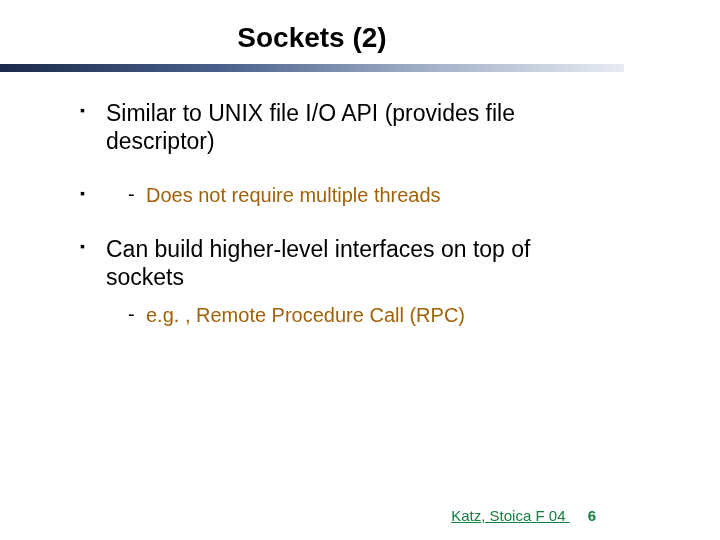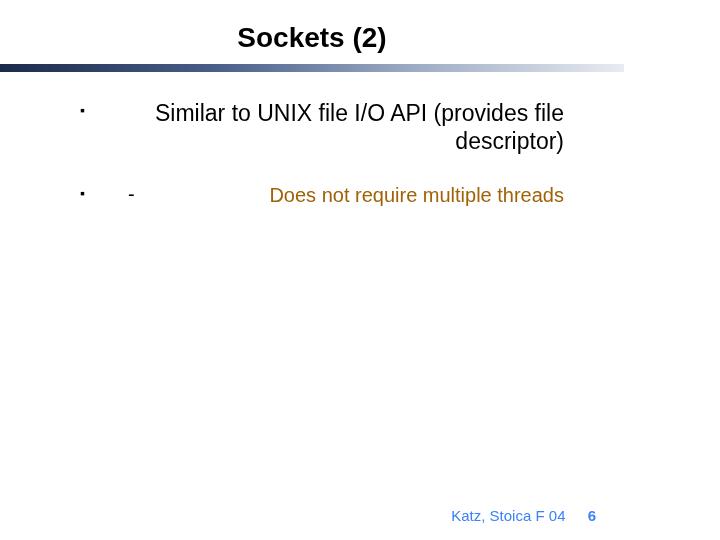--- a/index.html
+++ b/index.html
@@ -2,30 +2,30 @@
 <html><head>
 <meta charset="utf-8">
 <style>
   * { margin: 0; padding: 0; box-sizing: border-box; }
   html, body { width: 720px; height: 540px; background: #fff; font-family: Arial, Helvetica, sans-serif; }
   .slide { width: 624px; height: 540px; position: relative; }
   .title-wrap { width: 100%; text-align: center; padding-top: 22px; padding-bottom: 8px; }
   .title { font-size: 28px; font-weight: bold; color: #000; }
   .rule { width: 100%; height: 8px; margin-top: 2px;
           background: linear-gradient(to right, #1b2a4a 0%, #4a5f8a 35%, #9aa9c2 65%, #e8ebf2 100%); }
-  .body { padding: 28px 60px 0 80px; text-align: right; }
+  .body { padding: 28px 60px 0 80px; }
   .l1 { list-style: none; }
   .l1 > li { position: relative; padding-left: 26px; margin-bottom: 28px; }
   .l1 > li::before { content: "\25AA"; position: absolute; left: 0; top: 2px; font-size: 14px; color: #000; }
   .l1-text { font-size: 23px; line-height: 1.2; color: #000; }
   .l2 { list-style: none; margin-top: 12px; padding-left: 22px; }
   .l2 > li { position: relative; padding-left: 18px; margin-bottom: 6px; }
   .l2 > li::before { content: "-"; position: absolute; left: 0; top: 0; font-size: 20px; color: #000; }
   .l2-text { font-size: 20px; line-height: 1.25; color: #a16207; }
-  .footer { position: absolute; bottom: 16px; right: 28px; font-size: 15px; color: #3b82f6; }
+  .footer { position: absolute; bottom: 16px; right: 28px; font-size: 15px; color: #15803d; text-decoration: underline; }
   .footer .page { display: inline-block; margin-left: 18px; font-weight: bold; }
 </style>
 </head>
 <body>
 
 <div class="slide">
   <div class="title-wrap">
     <div class="title">Sockets (2)</div>
   </div>
   <div class="rule"></div>
@@ -35,20 +35,28 @@
       <li>
         <div class="l1-text">Similar to UNIX file I/O API (provides file descriptor)</div>
       </li>
       <li>
         <ul class="l2">
           <li>
             <span class="l2-text">Does not require multiple threads</span>
           </li>
         </ul>
       </li>
+      <li>
+        <div class="l1-text">Can build higher-level interfaces on top of sockets</div>
+        <ul class="l2">
+          <li>
+            <span class="l2-text">e.g. , Remote Procedure Call (RPC)</span>
+          </li>
+        </ul>
+      </li>
     </ul>
   </div>
 
   <div class="footer">
     <span>Katz, Stoica F 04</span>
     <span class="page">6</span>
   </div>
 </div>
 
 </body></html>

